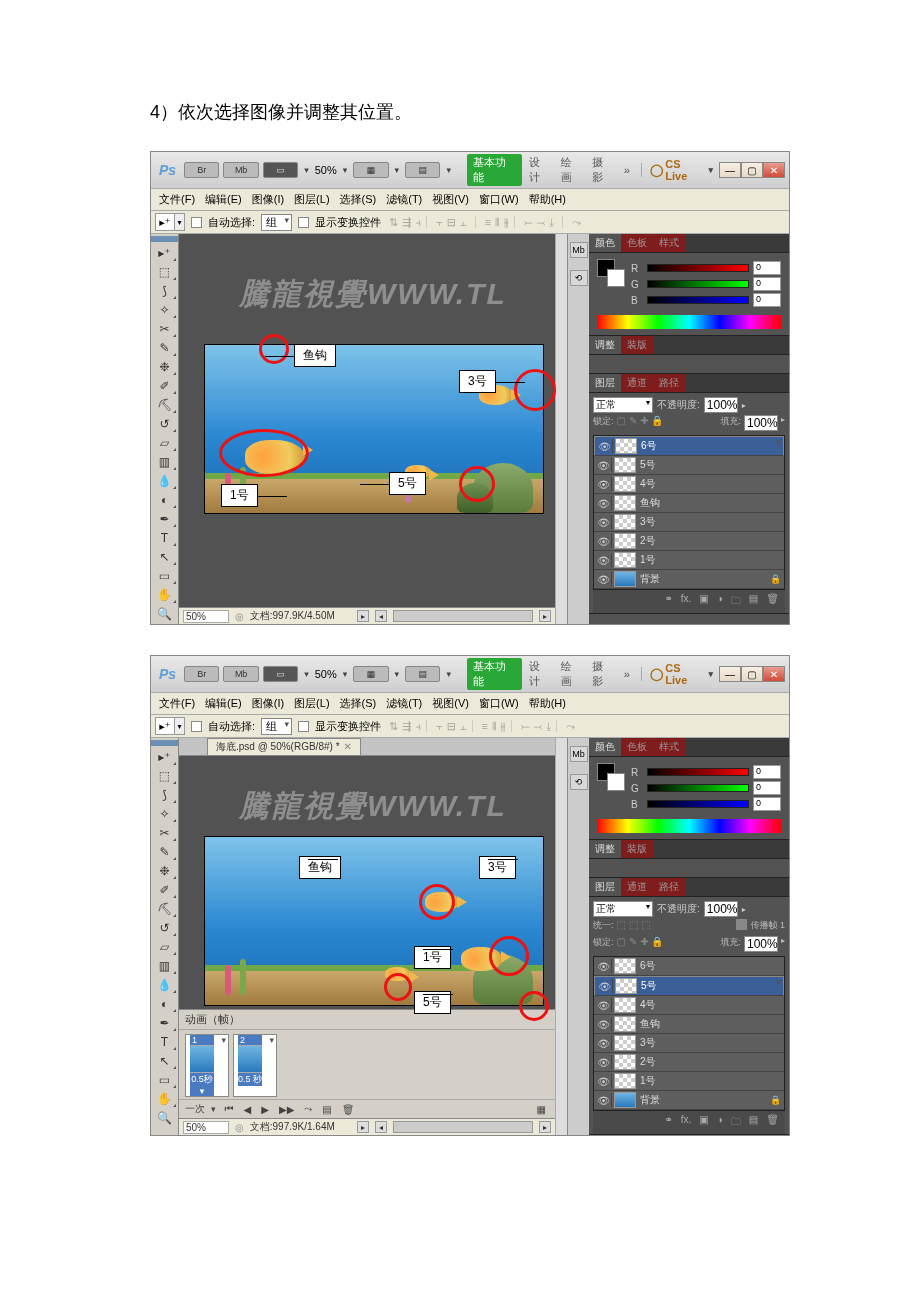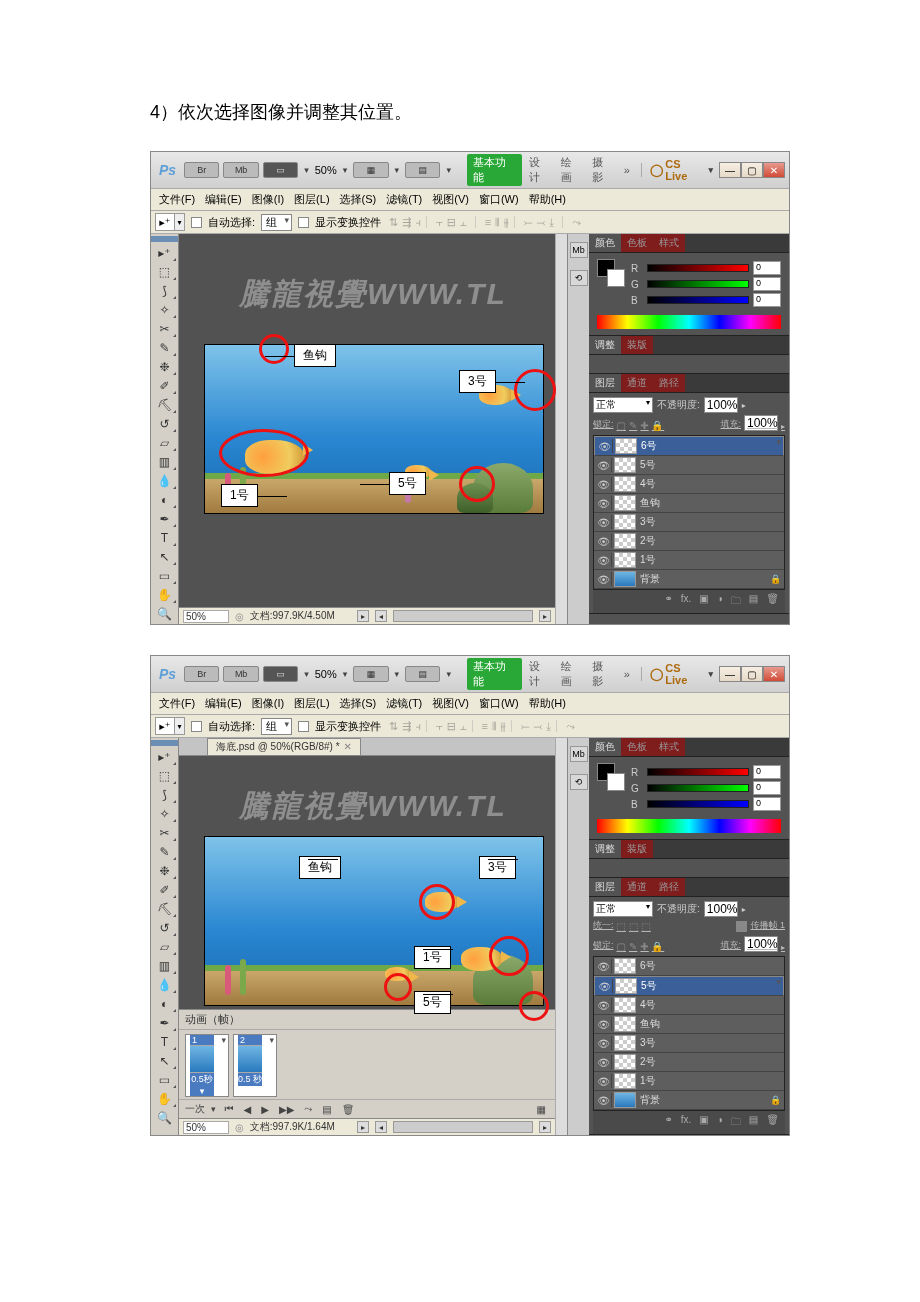--- a/index.html
+++ b/index.html
@@ -75,21 +75,21 @@
   .swatch-pair{ position:relative; width:28px; height:28px;}
   .sw{ position:absolute; width:18px; height:18px; border:1px solid #888;}
   .sw.fg{ top:0; left:0; background:#000;}
   .sw.bg{ bottom:0; right:0; background:#fff;}
   .adj-panel { padding:4px; background:#535353; height:18px; font-size:9px; color:#888;}
   .layer-panel{ background:#535353; padding:4px 4px 0 4px;}
   .layer-controls{ display:flex; align-items:center; gap:4px; font-size:10px; color:#ccc; margin-bottom:2px;}
   .layer-blend{ width:60px; background:#fff; color:#000; border:1px solid #888; font-size:10px; padding:0 2px; position:relative;}
   .layer-blend::after{ content:"▾"; position:absolute; right:2px; top:0; font-size:8px;}
   .pct-box{ width:34px; background:#fff; color:#000; border:1px solid #888; font-size:12px; padding:0 2px;}
-  .lock-row{ display:flex; align-items:flex-end; gap:3px; font-size:9px; color:#bbb; margin:2px 0 4px 0;text-decoration:underline;}
+  .lock-row{ display:flex; align-items:flex-start; gap:3px; font-size:9px; color:#bbb; margin:2px 0 4px 0;}
   .lock-row .ic{ font-size:10px; color:#888;}
   .layer-list{ border:1px solid #222; background:#5e5e5e; max-height:160px; }
   .layer-row{ display:flex; align-items:center; border-bottom:1px solid #444; padding:1px 2px; font-size:10px; color:#ddd;}
   .layer-row.sel{ background:#3a5f99; color:#fff;}
   .eye{ width:16px; height:14px; display:flex; align-items:center; justify-content:center; color:#ccc; font-size:10px; border-right:1px solid #444; margin-right:2px;}
   .thumb{ width:22px; height:16px; border:1px solid #999; margin-right:4px;}
   .thumb.checker{ background: repeating-conic-gradient(#ccc 0 25%, #fff 0 50%) 0 0/8px 8px;}
   .thumb.bgimg{ background:linear-gradient(#6fb6e4,#2a79bd);}
   .lock-ic{ margin-left:auto; color:#ccc; font-size:9px;}
   .layer-footer{ display:flex; gap:4px; justify-content:flex-end; padding:3px 4px; background:#4a4a4a; font-size:10px; color:#aaa;}

